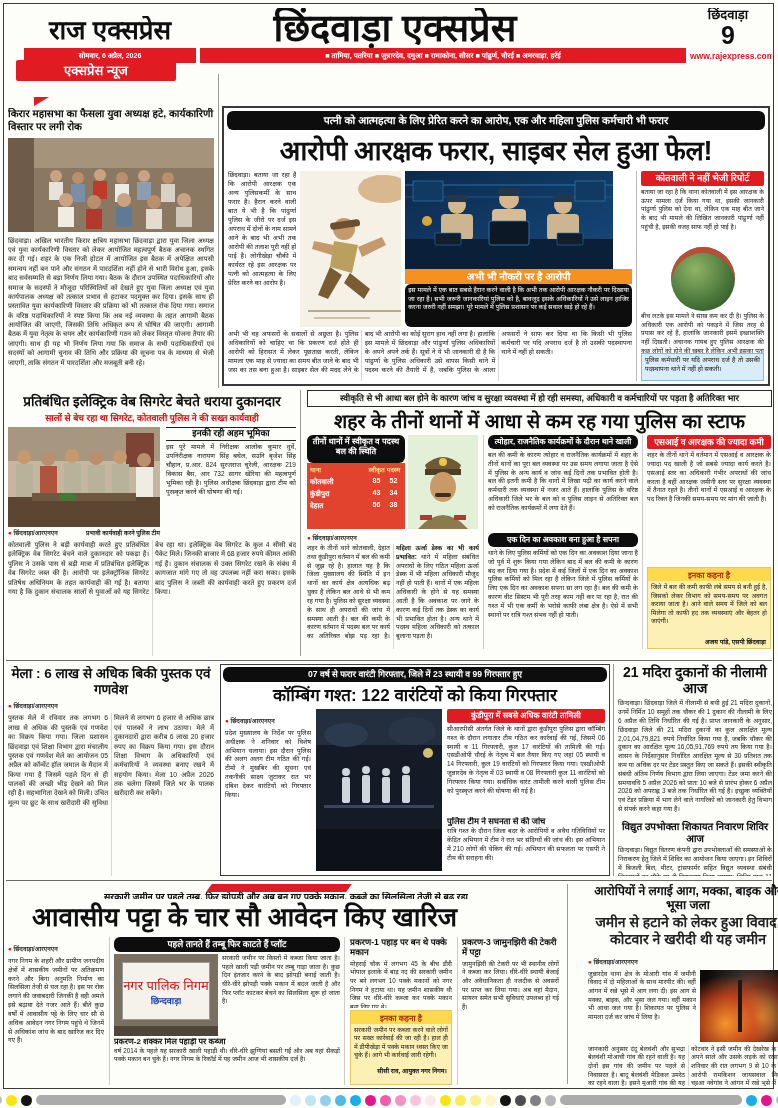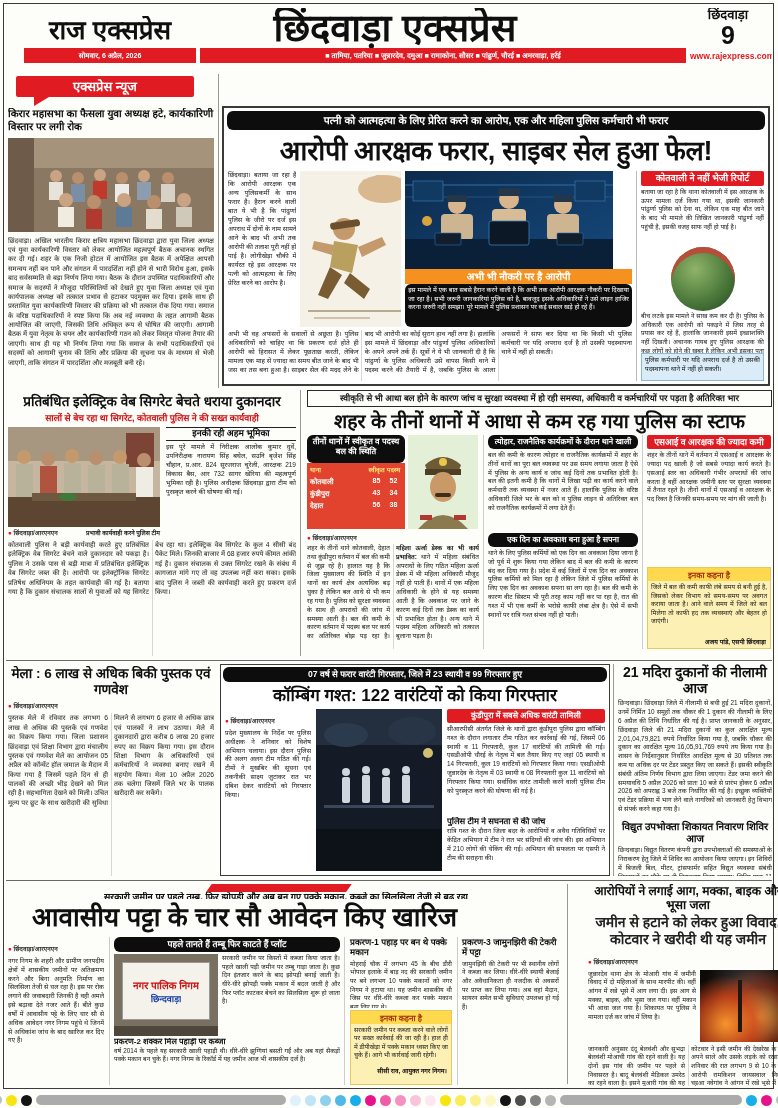--- a/index.html
+++ b/index.html
@@ -43,21 +43,21 @@
   <div class="abs frame" style="left:3px;top:3px;width:771px;height:1086px;"></div>
 
   <div class="abs hl nowrap" style="left:24px;top:16px;width:172px;font-size:26px;text-align:center;">राज एक्सप्रेस</div>
   <div class="abs red-bar ctr nowrap" style="left:24px;top:48px;width:172px;height:15px;font-size:7px;font-weight:bold;line-height:15px;">सोमवार, 6 अप्रैल, 2026</div>
   <div class="abs hl nowrap ctr" style="left:205px;top:8px;width:380px;font-size:38px;">छिंदवाड़ा एक्सप्रेस</div>
   <div class="abs hl ctr nowrap" style="left:688px;top:8px;width:80px;font-size:13px;">छिंदवाड़ा</div>
   <div class="abs hl ctr" style="left:688px;top:22px;width:80px;font-size:25px;">9</div>
   <div class="abs red-bar ctr nowrap" style="left:200px;top:48px;width:486px;height:15px;font-size:7.2px;font-weight:bold;line-height:15px;">■ तामिया, पतरिया  ■ जुन्नारदेव, दमुआ  ■ रामाकोना, सौसर  ■ पांढुर्ण, चौरई  ■ अमरवाड़ा, हर्रई</div>
   <div class="abs nowrap" style="left:690px;top:51px;width:82px;font-size:8.5px;font-weight:bold;color:#e01b22;">www.rajexpress.com</div>
 
-  <div class="abs red-bar ctr nowrap" style="left:16px;top:76px;width:178px;height:21px;font-size:13px;font-weight:bold;line-height:21px;border-radius:2px;">एक्सप्रेस न्यूज</div>
+  <div class="abs red-bar ctr nowrap" style="left:16px;top:60px;width:160px;height:21px;font-size:13px;font-weight:bold;line-height:21px;border-radius:2px;">एक्सप्रेस न्यूज</div>
   <div class="abs" style="left:34px;top:97px;width:0;height:0;border-top:9px solid #e01b22;border-right:15px solid transparent;"></div>
 
   <div class="abs" style="left:8px;top:108px;width:206px;height:278px;overflow:hidden;">
     <div class="hl" style="font-size:10.3px;line-height:1.25;">किरार महासभा का फैसला युवा अध्यक्ष हटे, कार्यकारिणी विस्तार पर लगी रोक</div>
     <div class="photo" style="width:206px;height:94px;margin:4px 0;">
       <svg width="206" height="94" viewBox="0 0 206 94">
         <rect width="206" height="94" fill="#8a7863"></rect>
           <rect width="206" height="30" fill="#a5937c"></rect>
         <rect x="0" y="0" width="26" height="94" fill="#6e5b49"></rect>
         <g>
@@ -351,21 +351,21 @@
       <div style="width:96px;">
         <span class="byline">छिंदवाड़ा/आरएनएन</span>
         <div class="body-t" style="font-size:6.4px;height:136px;margin-top:2px;">नगर निगम के शहरी और ग्रामीण जनपदीय क्षेत्रों में शासकीय जमीनों पर अतिक्रमण करने और बिना अनुमति निर्माण का सिलसिला तेजी से चल रहा है। इस पर रोक लगाने की जवाबदारी जिनकी है वही अमले इसे बढ़ावा देते नजर आते हैं। बीते कुछ वर्षों में आवासीय पट्टे के लिए चार सौ से अधिक आवेदन नगर निगम पहुंचे थे जिनमें से अधिकांश जांच के बाद खारिज कर दिए गए हैं।</div>
       </div>
       <div style="width:236px;margin:0 5px;border-left:1px solid #ccc;border-right:1px solid #ccc;padding:0 4px;">
         <div class="blk-box nowrap" style="font-size:8.8px;height:15px;line-height:15px;">पहले तानते हैं तम्बू फिर काटते हैं प्लॉट</div>
         <div style="display:flex;margin-top:2px;">
           <div class="photo" style="width:104px;height:82px;background:#7a7061;">
             <div style="position:absolute;left:8px;top:8px;width:88px;height:58px;background:#f4f2ea;border:1px solid #999;
                         display:flex;flex-direction:column;align-items:center;justify-content:center;">
-              <div class="nowrap" style="color:#cc1414;font-weight:bold;font-size:10px;">नगर पालिक निगम</div>
+              <div class="nowrap" style="color:#cc1414;font-weight:normal;font-size:13px;">नगर पालिक निगम</div>
               <div class="nowrap" style="color:#1a3fa8;font-weight:bold;font-size:9px;">छिन्दवाड़ा</div>
             </div>
             <div style="position:absolute;left:0;bottom:0;width:104px;height:10px;background:#4e463a;"></div>
           </div>
           <div class="body-t" style="font-size:6.3px;width:118px;height:82px;margin-left:4px;">सरकारी जमीन पर किस्तों में कब्जा किया जाता है। पहले खाली पड़ी जमीन पर तम्बू गाड़ा जाता है। कुछ दिन इंतजार करने के बाद झोपड़ी बनाई जाती है। धीरे-धीरे झोपड़ी पक्के मकान में बदल जाती है और फिर प्लॉट काटकर बेचने का सिलसिला शुरू हो जाता है।</div>
         </div>
         <div class="hl nowrap" style="font-size:8px;margin-top:2px;">प्रकरण-2 शक्कर मिल पहाड़ी पर कब्जा</div>
         <div class="body-t" style="font-size:6.3px;height:36px;">वर्ष 2014 के पहले यह सरकारी खाली पहाड़ी थी। धीरे-धीरे झुग्गियां बसती गईं और अब यहां सैकड़ों पक्के मकान बन चुके हैं। नगर निगम के रिकॉर्ड में यह जमीन आज भी शासकीय दर्ज है।</div>
       </div>
       <div style="width:102px;display:flex;flex-direction:column;">

